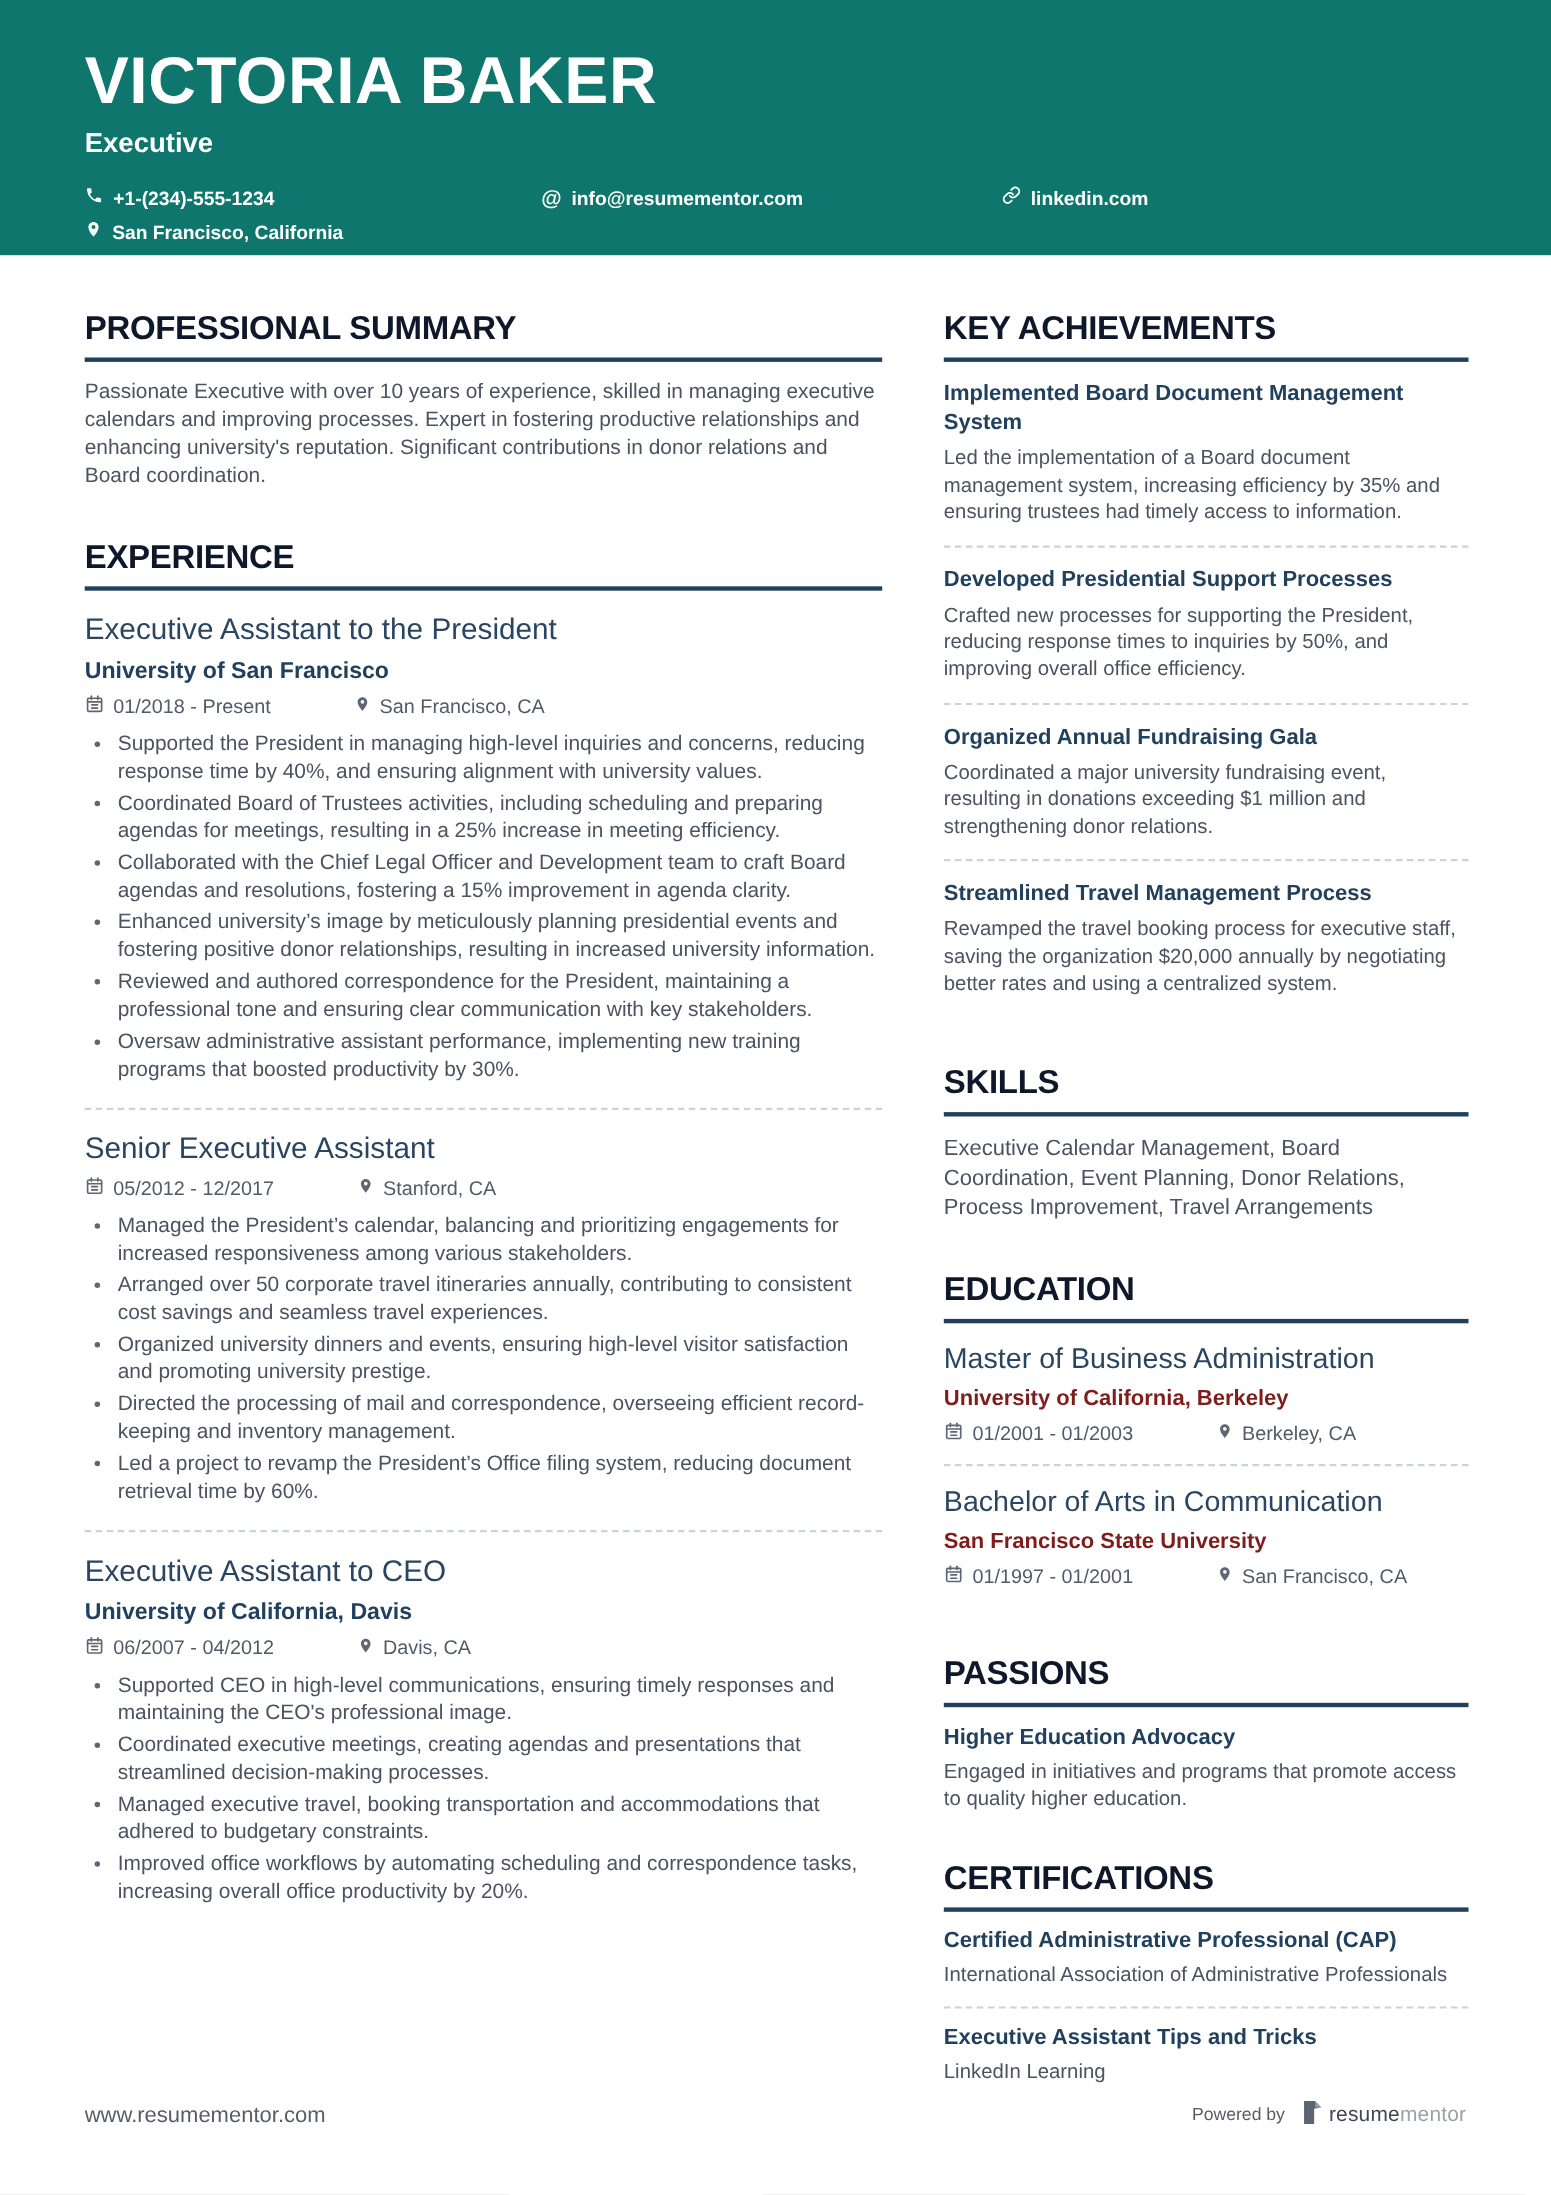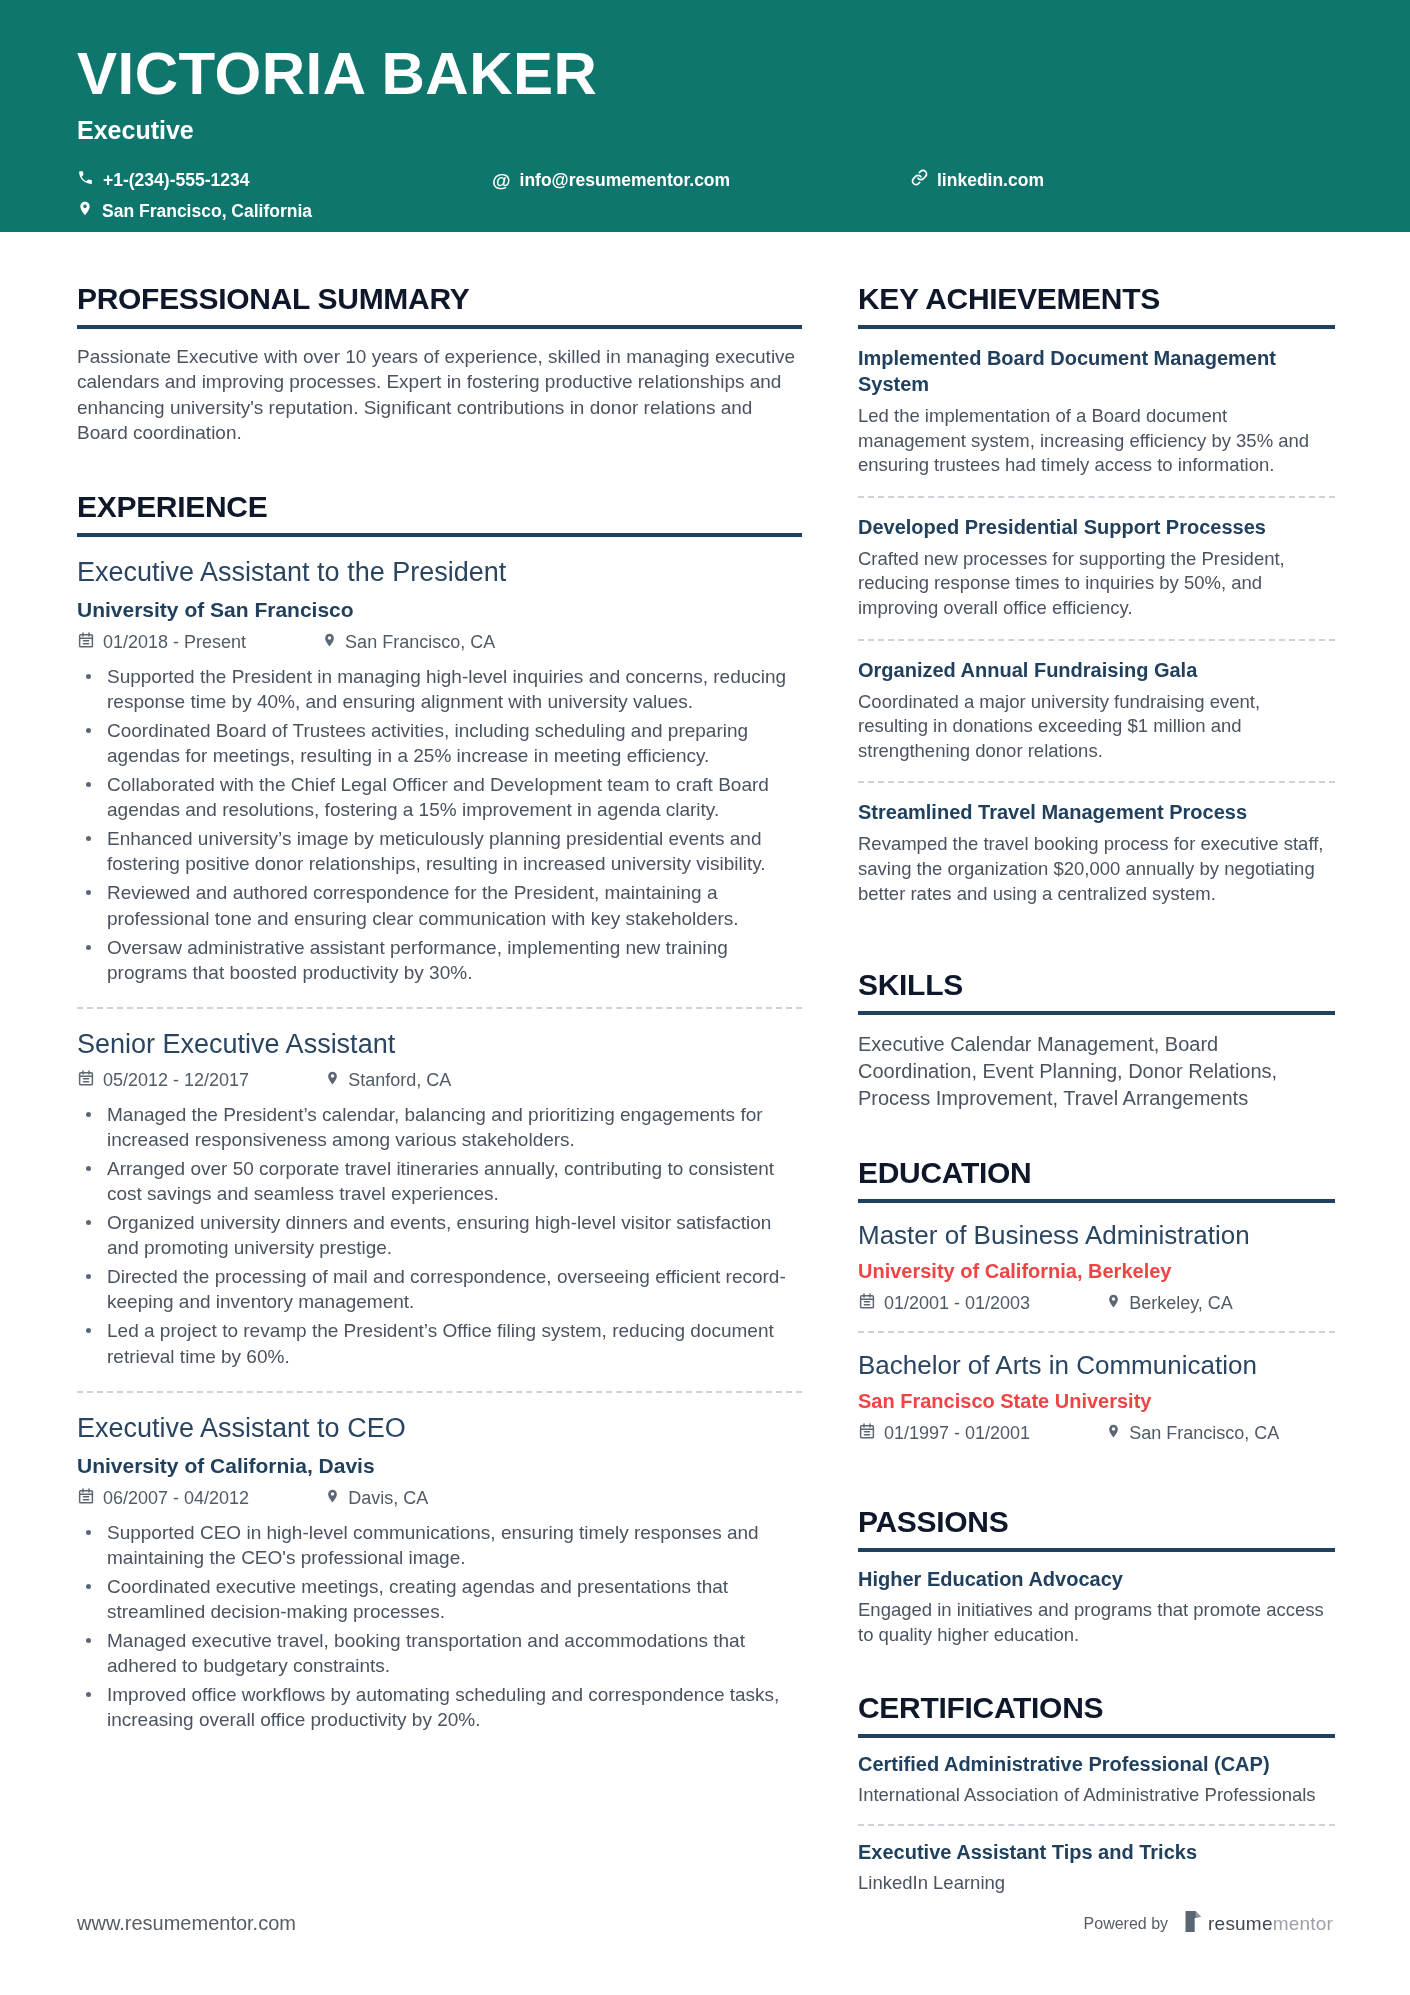--- a/index.html
+++ b/index.html
@@ -59,21 +59,21 @@
 
   
   .ach-item { padding: 16px 0 18px 0; }
   .ach-item + .ach-item { border-top: 2px dashed #cdd2d8; }
   .ach-title { color: #21405e; font-size: 20px; font-weight: 700; line-height: 1.3; }
   .ach-text { color: #4a5360; font-size: 18.5px; line-height: 1.33; margin-top: 7px; }
   .skills-text { margin-top: 16px; color: #4a5360; font-size: 20px; line-height: 1.35; }
   .edu-item { padding: 18px 0 16px 0; }
   .edu-item + .edu-item { border-top: 2px dashed #cdd2d8; }
   .degree { color: #2a4562; font-size: 26px; font-weight: 400; line-height: 1.15; }
-  .school { color: #ef4444; font-size: 20px; font-weight: 700; margin-top: 9px; }
+  .school { color: #7f1d1d; font-size: 20px; font-weight: 700; margin-top: 9px; }
   .cert-item { padding: 15px 0 16px 0; }
   .cert-item + .cert-item { border-top: 2px dashed #cdd2d8; }
   .cert-title { color: #21405e; font-size: 20px; font-weight: 700; }
   .cert-org { color: #4a5360; font-size: 18.5px; line-height: 1.33; margin-top: 7px; }
   .passion-item { padding: 16px 0 0 0; }
   .passion-title { color: #21405e; font-size: 20px; font-weight: 700; }
   .passion-text { color: #4a5360; font-size: 18.5px; line-height: 1.33; margin-top: 7px; }
 
   
   .footer {
@@ -169,21 +169,21 @@
                 </span>
               </div>
               <ul class="bullets">
 
                   <li>Supported the President in managing high-level inquiries and concerns, reducing response time by 40%, and ensuring alignment with university values.</li>
 
                   <li>Coordinated Board of Trustees activities, including scheduling and preparing agendas for meetings, resulting in a 25% increase in meeting efficiency.</li>
 
                   <li>Collaborated with the Chief Legal Officer and Development team to craft Board agendas and resolutions, fostering a 15% improvement in agenda clarity.</li>
 
-                  <li>Enhanced university’s image by meticulously planning presidential events and fostering positive donor relationships, resulting in increased university visibility.</li>
+                  <li>Enhanced university’s image by meticulously planning presidential events and fostering positive donor relationships, resulting in increased university information.</li>
 
                   <li>Reviewed and authored correspondence for the President, maintaining a professional tone and ensuring clear communication with key stakeholders.</li>
 
                   <li>Oversaw administrative assistant performance, implementing new training programs that boosted productivity by 30%.</li>
                 </ul>
             </article>
 
             <article class="job">
               <h3 class="job-title">Senior Executive Assistant</h3>
               <div class="meta-row">

